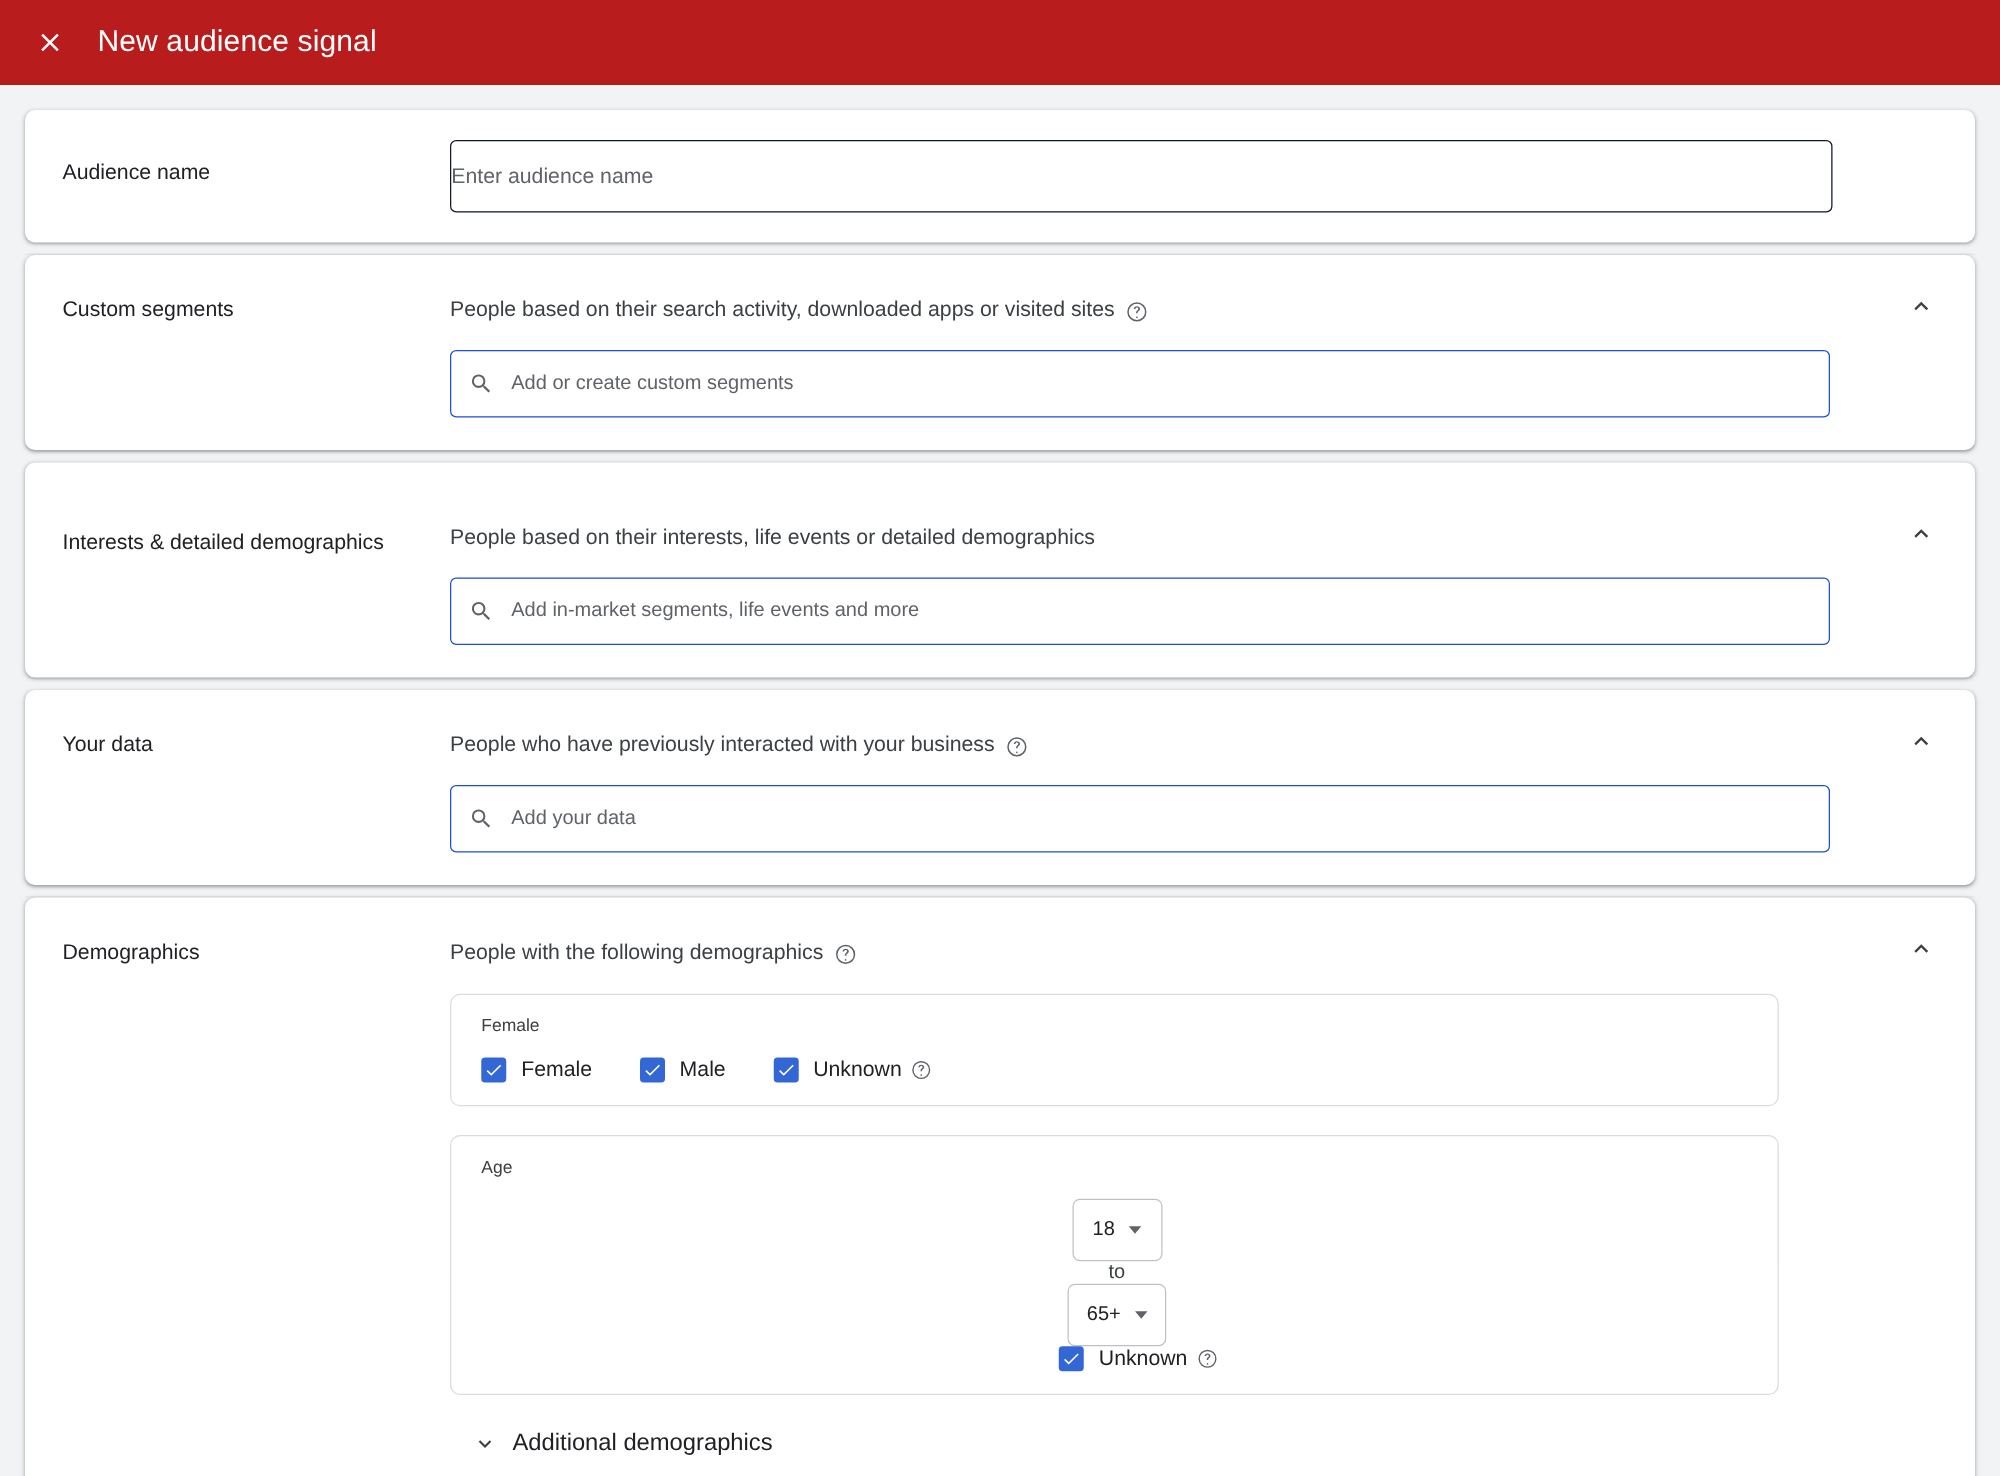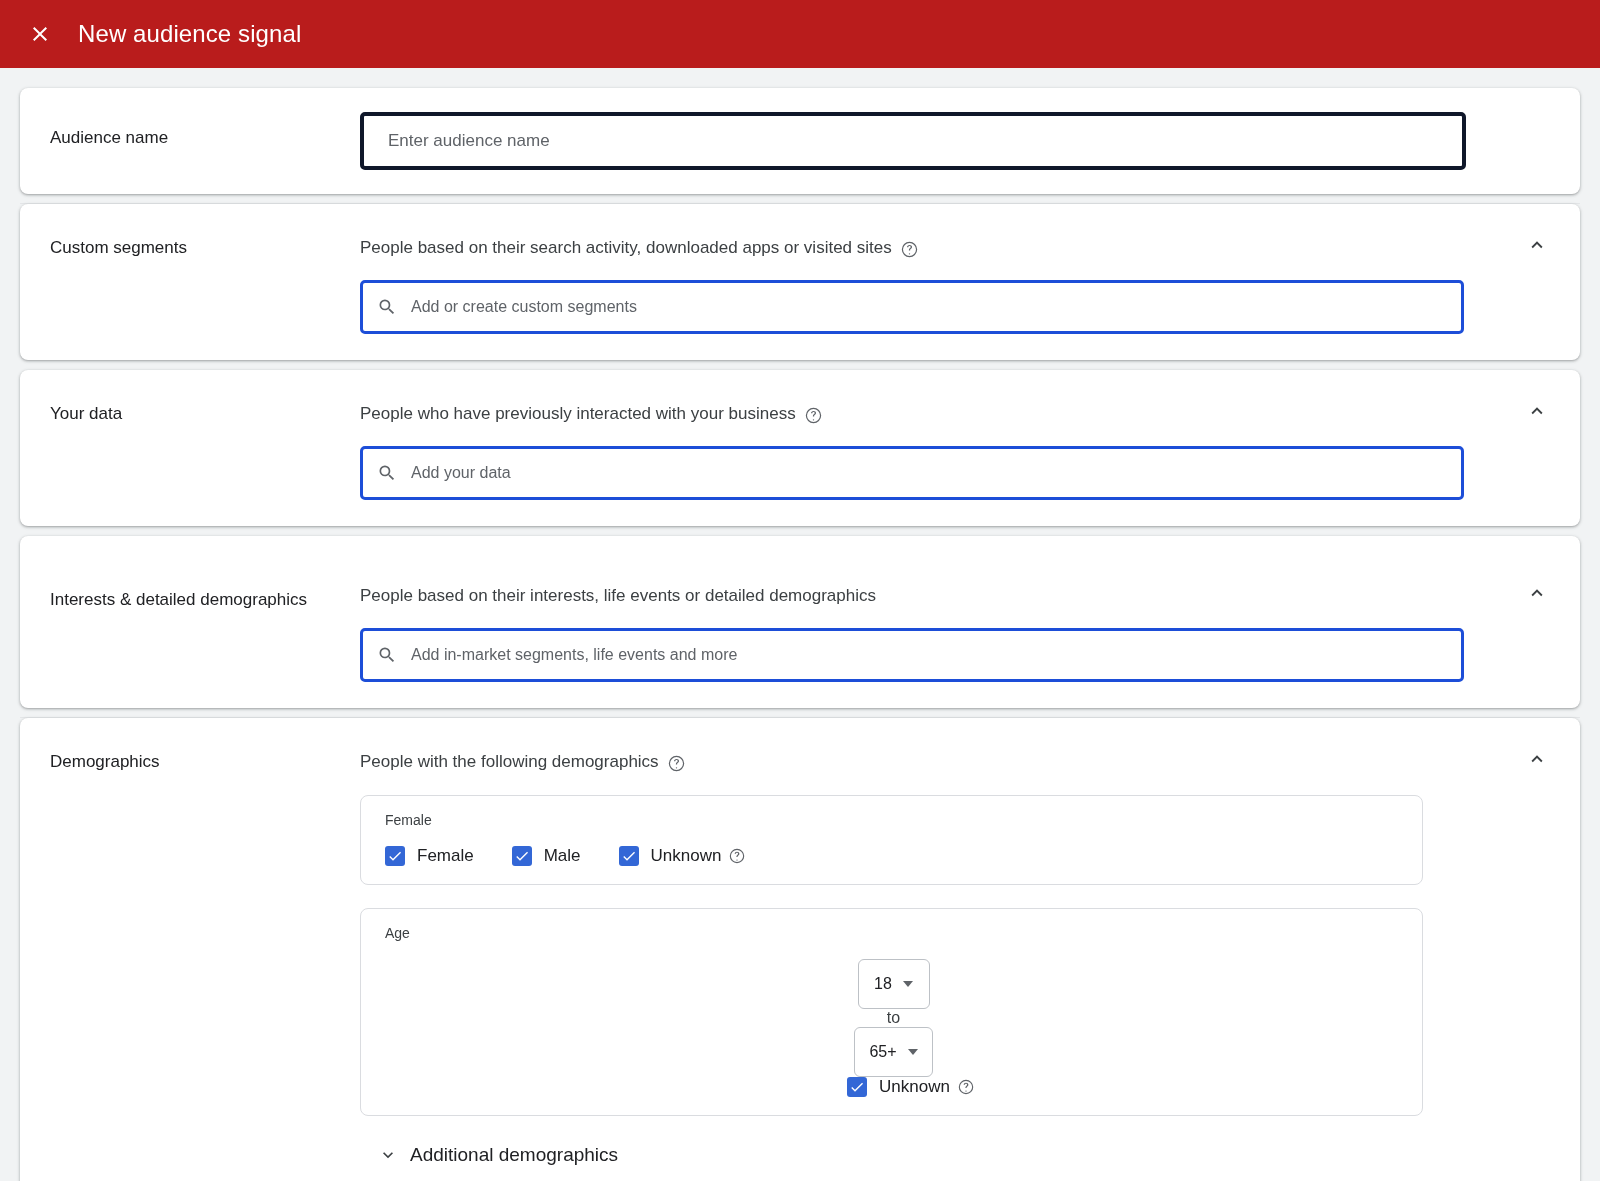--- a/index.html
+++ b/index.html
@@ -99,36 +99,36 @@
     top: 24px;
     width: 34px; height: 34px;
     display: flex; align-items: center; justify-content: center;
     cursor: pointer;
     border-radius: 50%;
   }
 
   
   .text-input {
     height: 58px;
-    border: 4px solid #0f172a;
+    border: 1px solid #0f172a;
     border-radius: 5px;
     display: flex;
     align-items: center;
-    padding: 0 24px;
+    padding: 0 0;
     background: #fff;
     width: 1106px;
     max-width: 100%;
   }
   .text-input .ph {
     font-size: 17px;
     color: #5f6368;
   }
   .search-input {
     height: 54px;
-    border: 3px solid #1d4ed8;
+    border: 1px solid #1d4ed8;
     border-radius: 5px;
     display: flex;
     align-items: center;
     padding: 0 14px;
     background: #fff;
     width: 1104px;
     max-width: 100%;
     margin-top: 22px;
   }
   .search-input .mag { margin-right: 14px; display: flex; }
@@ -284,20 +284,44 @@
         <span class="ph">Add or create custom segments</span>
       </div>
       <div class="collapse-btn">
         <svg width="22" height="22" viewBox="0 0 24 24" aria-hidden="true">
           <path d="M7.41 15.41 12 10.83l4.59 4.58L18 14l-6-6-6 6z" fill="#3c4043"></path>
         </svg>
       </div>
     </div>
   </div>
 
+  <div class="card card-interests">
+    <div class="card-left">
+      <div class="section-title">Interests &amp; detailed demographics</div>
+    </div>
+    <div class="card-right" style="padding-top:44px;">
+      <div class="desc-row">
+        <span class="desc-text">People based on their interests, life events or detailed demographics</span>
+      </div>
+      <div class="search-input">
+        <span class="mag">
+          <svg width="20" height="20" viewBox="0 0 24 24" aria-hidden="true">
+            <path d="M15.5 14h-.79l-.28-.27A6.47 6.47 0 0 0 16 9.5 6.5 6.5 0 1 0 9.5 16c1.61 0 3.09-.59 4.23-1.57l.27.28v.79l5 4.99L20.49 19zm-6 0C7.01 14 5 11.99 5 9.5S7.01 5 9.5 5 14 7.01 14 9.5 11.99 14 9.5 14z" fill="#5f6368"></path>
+          </svg>
+        </span>
+        <span class="ph">Add in-market segments, life events and more</span>
+      </div>
+      <div class="collapse-btn" style="top:40px;">
+        <svg width="22" height="22" viewBox="0 0 24 24" aria-hidden="true">
+          <path d="M7.41 15.41 12 10.83l4.59 4.58L18 14l-6-6-6 6z" fill="#3c4043"></path>
+        </svg>
+      </div>
+    </div>
+  </div>
+
   <div class="card">
     <div class="card-left">
       <div class="section-title">Your data</div>
     </div>
     <div class="card-right">
       <div class="desc-row">
         <span class="desc-text">People who have previously interacted with your business</span>
         <span class="help-icon">
           <svg width="17" height="17" viewBox="0 0 24 24" aria-hidden="true">
             <circle cx="12" cy="12" r="10" fill="none" stroke="#5f6368" stroke-width="1.7"></circle>
@@ -315,44 +339,20 @@
         <span class="ph">Add your data</span>
       </div>
       <div class="collapse-btn">
         <svg width="22" height="22" viewBox="0 0 24 24" aria-hidden="true">
           <path d="M7.41 15.41 12 10.83l4.59 4.58L18 14l-6-6-6 6z" fill="#3c4043"></path>
         </svg>
       </div>
     </div>
   </div>
 
-  <div class="card card-interests">
-    <div class="card-left">
-      <div class="section-title">Interests &amp; detailed demographics</div>
-    </div>
-    <div class="card-right" style="padding-top:44px;">
-      <div class="desc-row">
-        <span class="desc-text">People based on their interests, life events or detailed demographics</span>
-      </div>
-      <div class="search-input">
-        <span class="mag">
-          <svg width="20" height="20" viewBox="0 0 24 24" aria-hidden="true">
-            <path d="M15.5 14h-.79l-.28-.27A6.47 6.47 0 0 0 16 9.5 6.5 6.5 0 1 0 9.5 16c1.61 0 3.09-.59 4.23-1.57l.27.28v.79l5 4.99L20.49 19zm-6 0C7.01 14 5 11.99 5 9.5S7.01 5 9.5 5 14 7.01 14 9.5 11.99 14 9.5 14z" fill="#5f6368"></path>
-          </svg>
-        </span>
-        <span class="ph">Add in-market segments, life events and more</span>
-      </div>
-      <div class="collapse-btn" style="top:40px;">
-        <svg width="22" height="22" viewBox="0 0 24 24" aria-hidden="true">
-          <path d="M7.41 15.41 12 10.83l4.59 4.58L18 14l-6-6-6 6z" fill="#3c4043"></path>
-        </svg>
-      </div>
-    </div>
-  </div>
-
   <div class="card-divider"></div>
 
   <div class="card card-demographics">
     <div class="card-left">
       <div class="section-title">Demographics</div>
     </div>
     <div class="card-right">
       <div class="desc-row">
         <span class="desc-text">People with the following demographics</span>
         <span class="help-icon">

